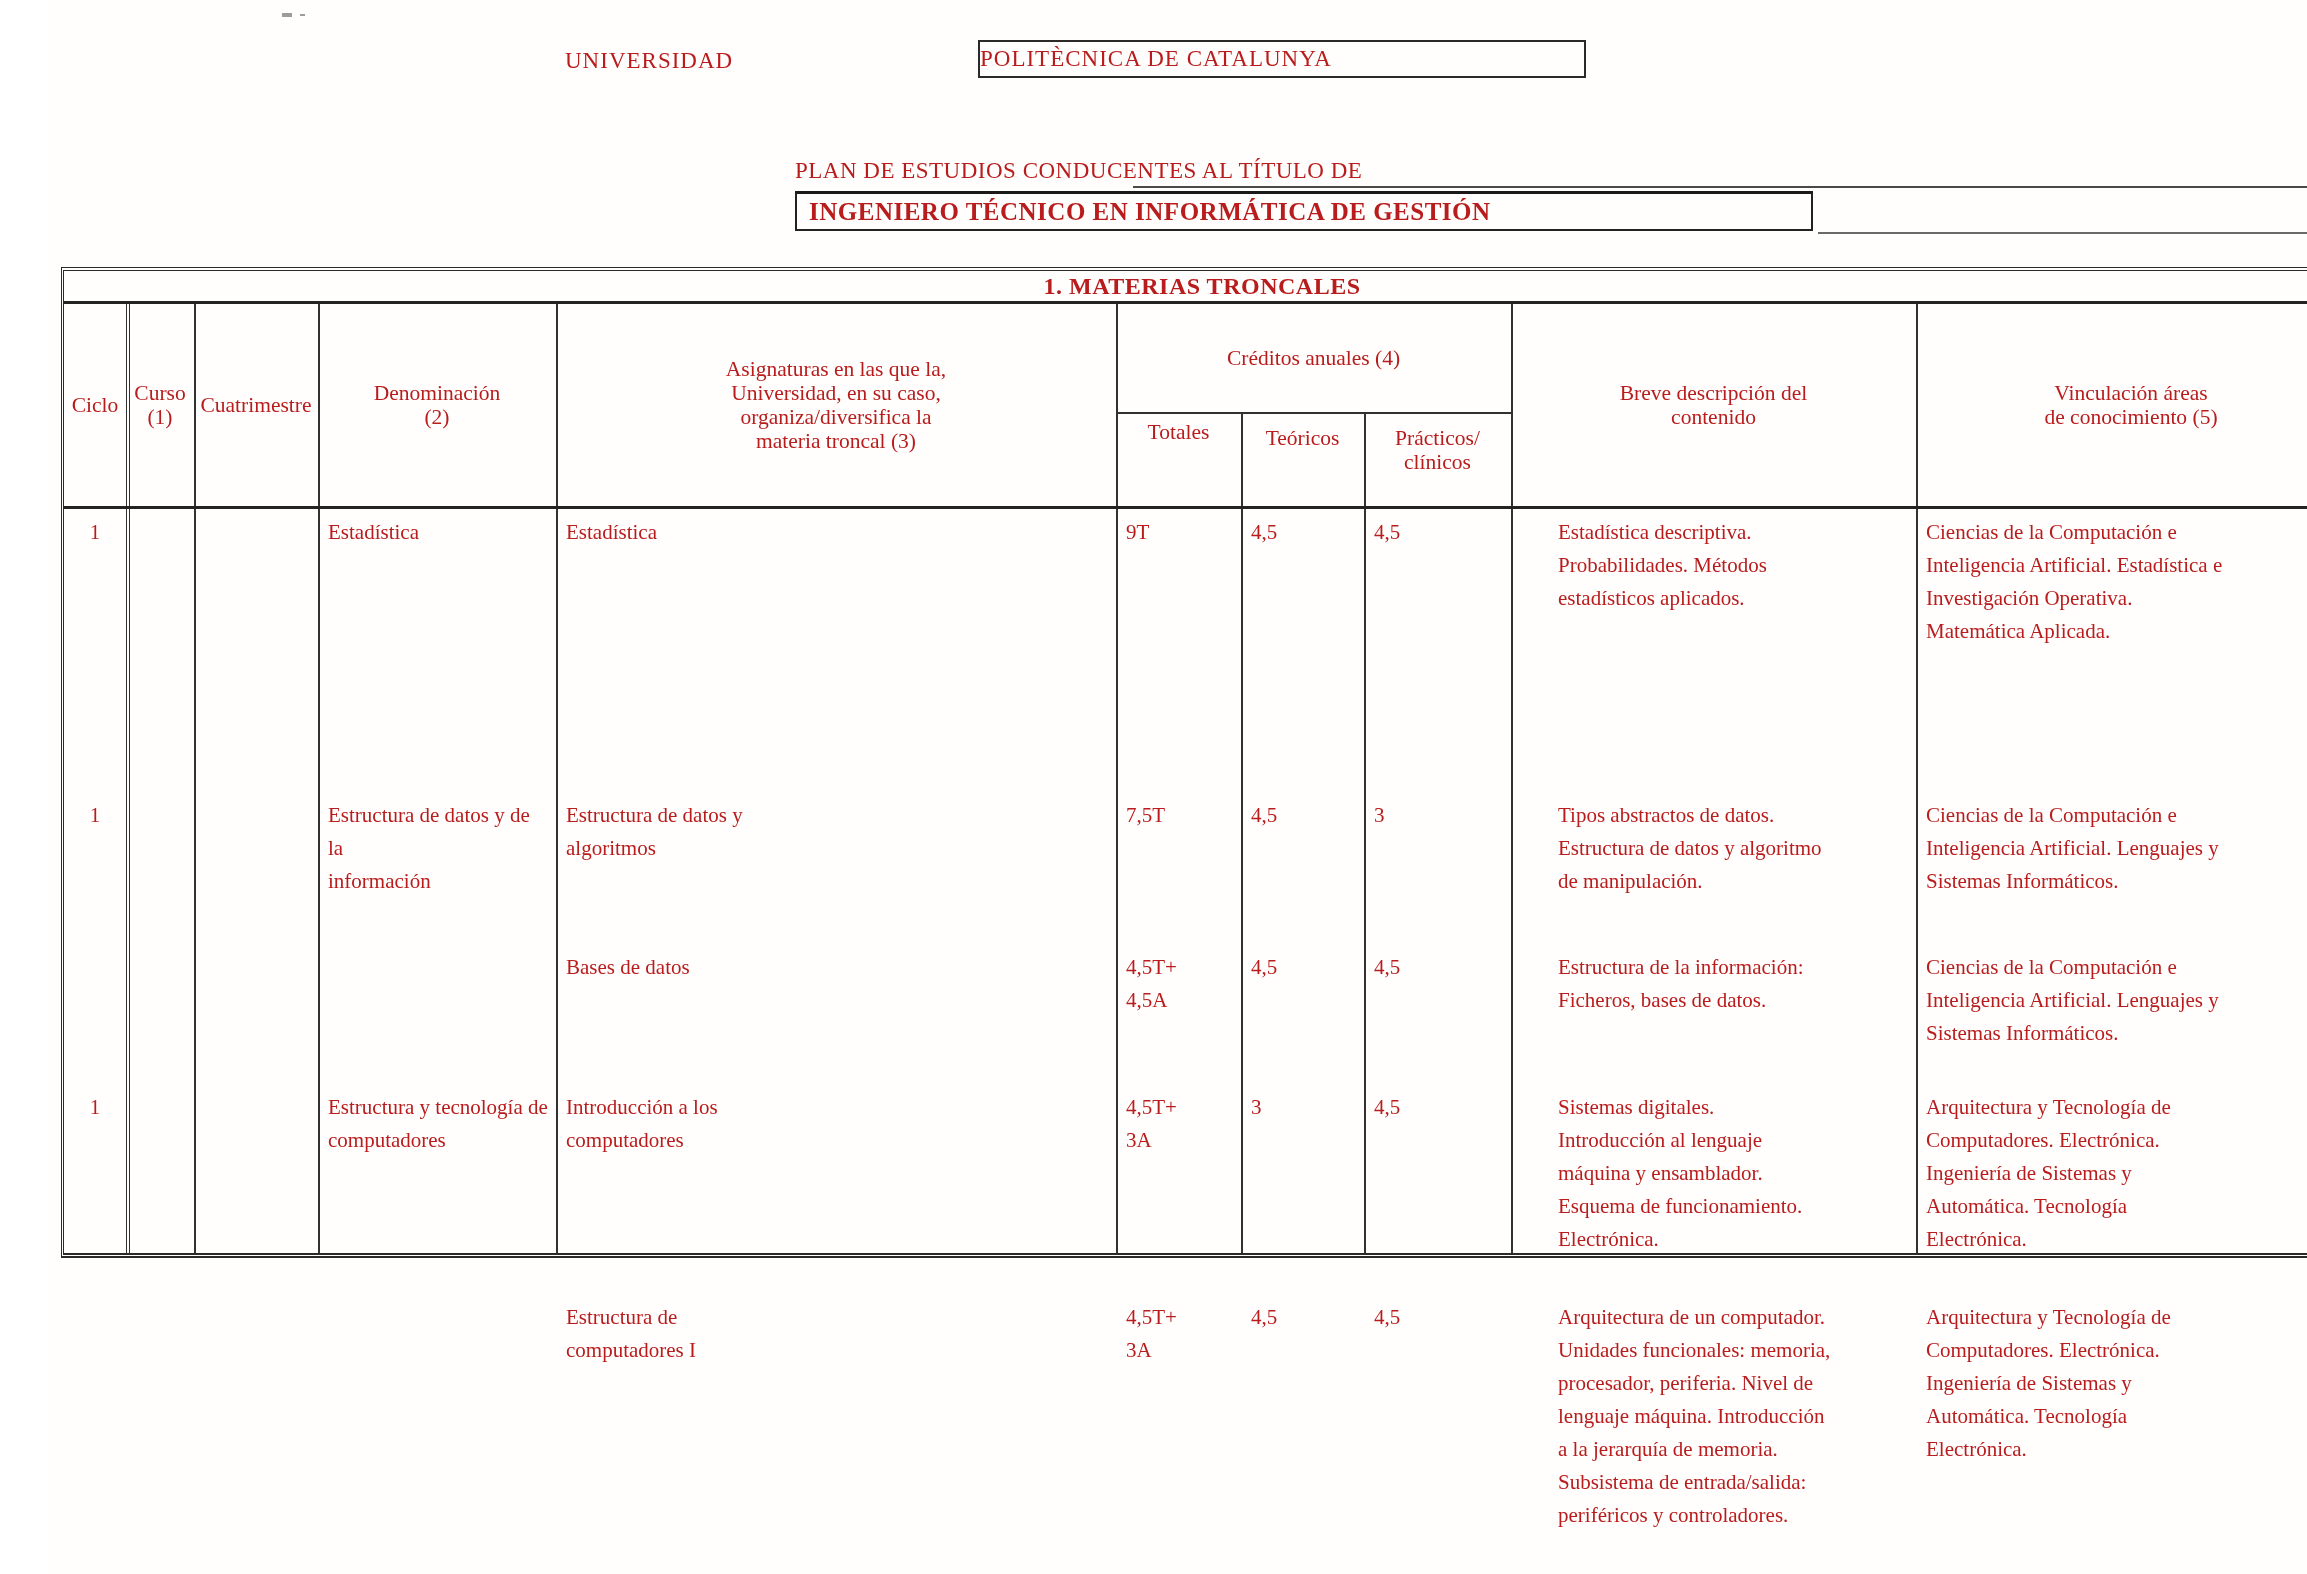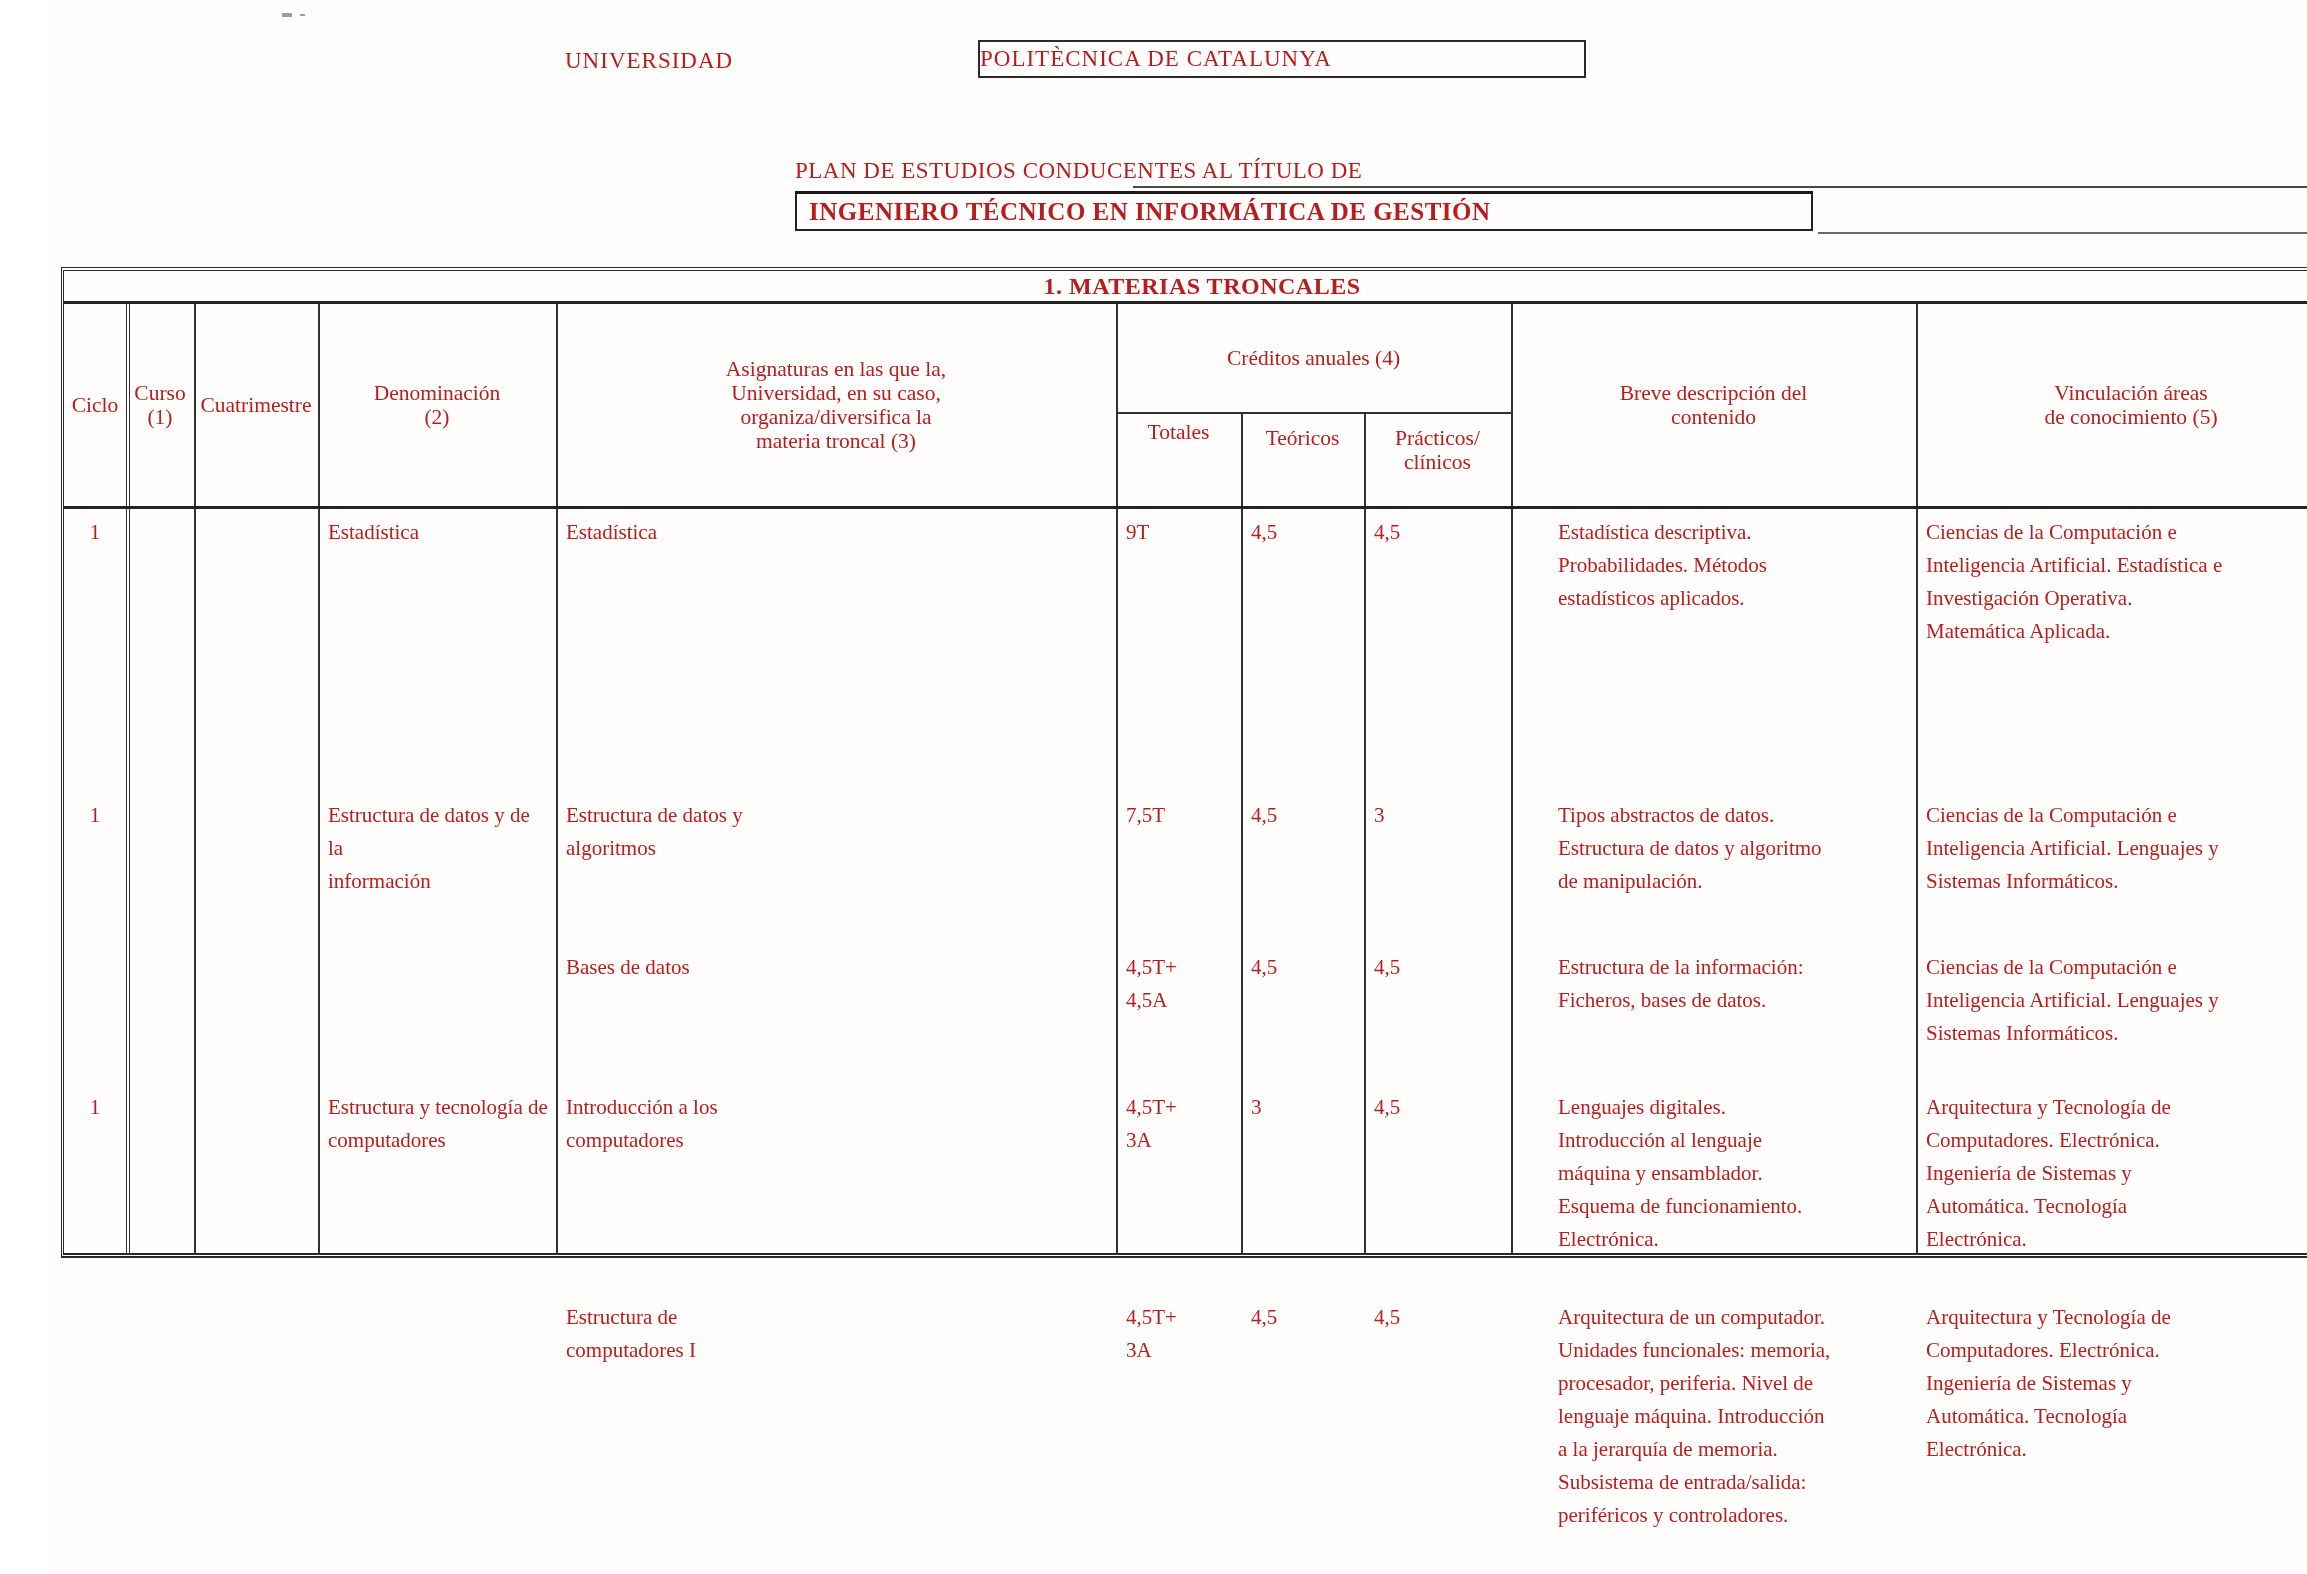--- a/index.html
+++ b/index.html
@@ -224,21 +224,21 @@
       <div class="trow r4">
         <div class="bcell b-ciclo">1</div>
         <div class="bcell b-denom">Estructura y tecnología de
 computadores</div>
         <div class="bcell b-asig">Introducción a los
 computadores</div>
         <div class="bcell b-tot">4,5T+
 3A</div>
         <div class="bcell b-teo">3</div>
         <div class="bcell b-prac">4,5</div>
-        <div class="bcell b-desc">Lenguajes digitales.
+        <div class="bcell b-desc">Sistemas digitales.
 Introducción al lenguaje
 máquina y ensamblador.
 Esquema de funcionamiento.
 Electrónica.</div>
         <div class="bcell b-vinc">Arquitectura y Tecnología de
 Computadores. Electrónica.
 Ingeniería de Sistemas y
 Automática. Tecnología
 Electrónica.</div>
       </div>

